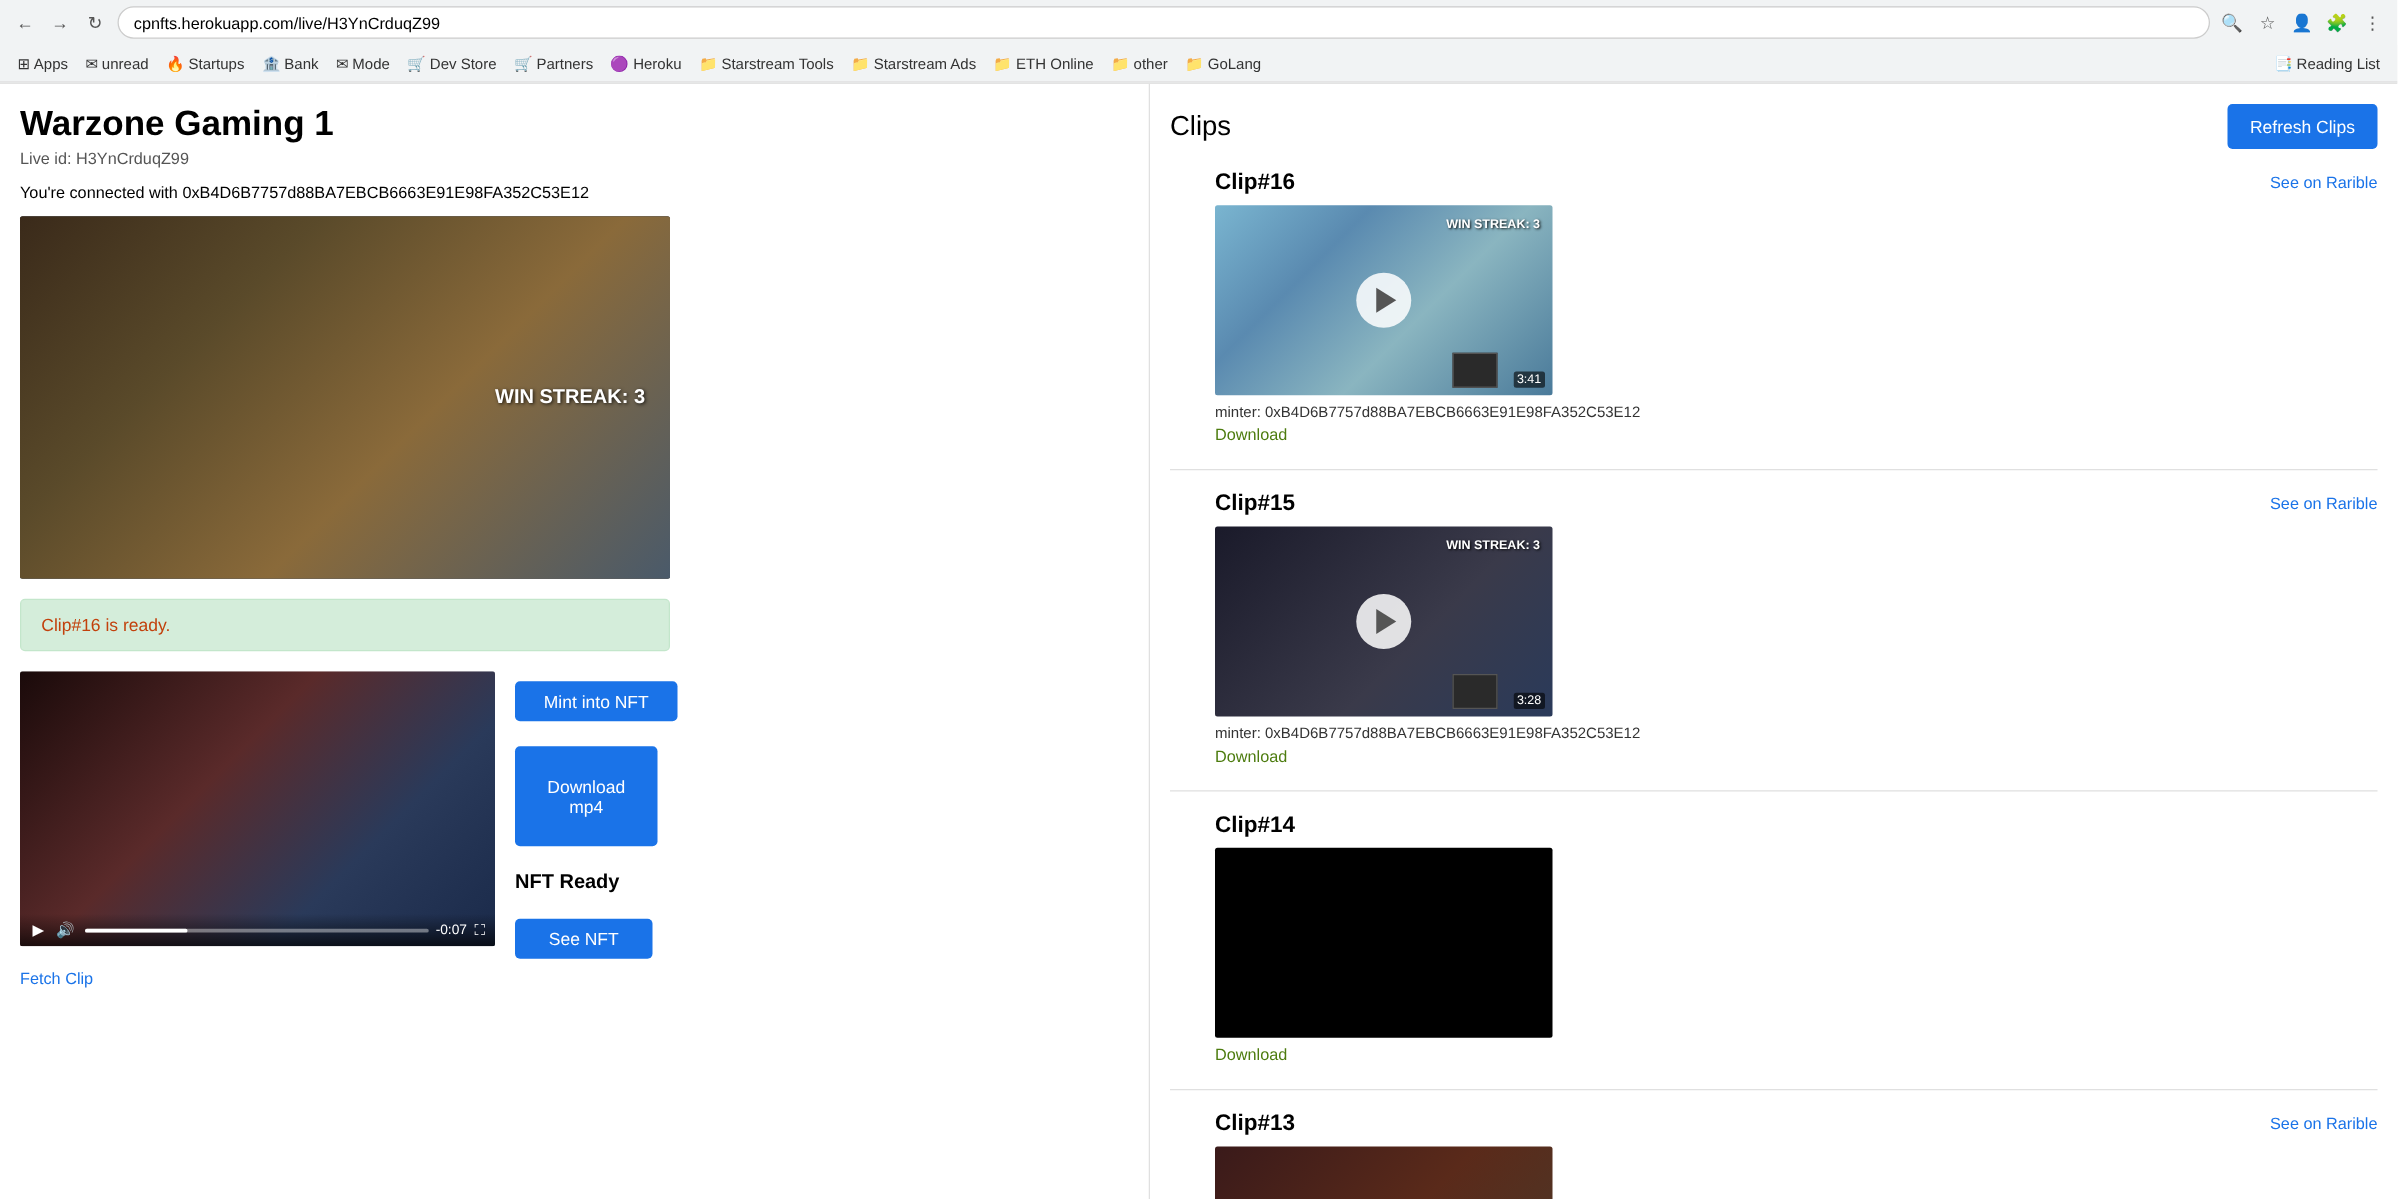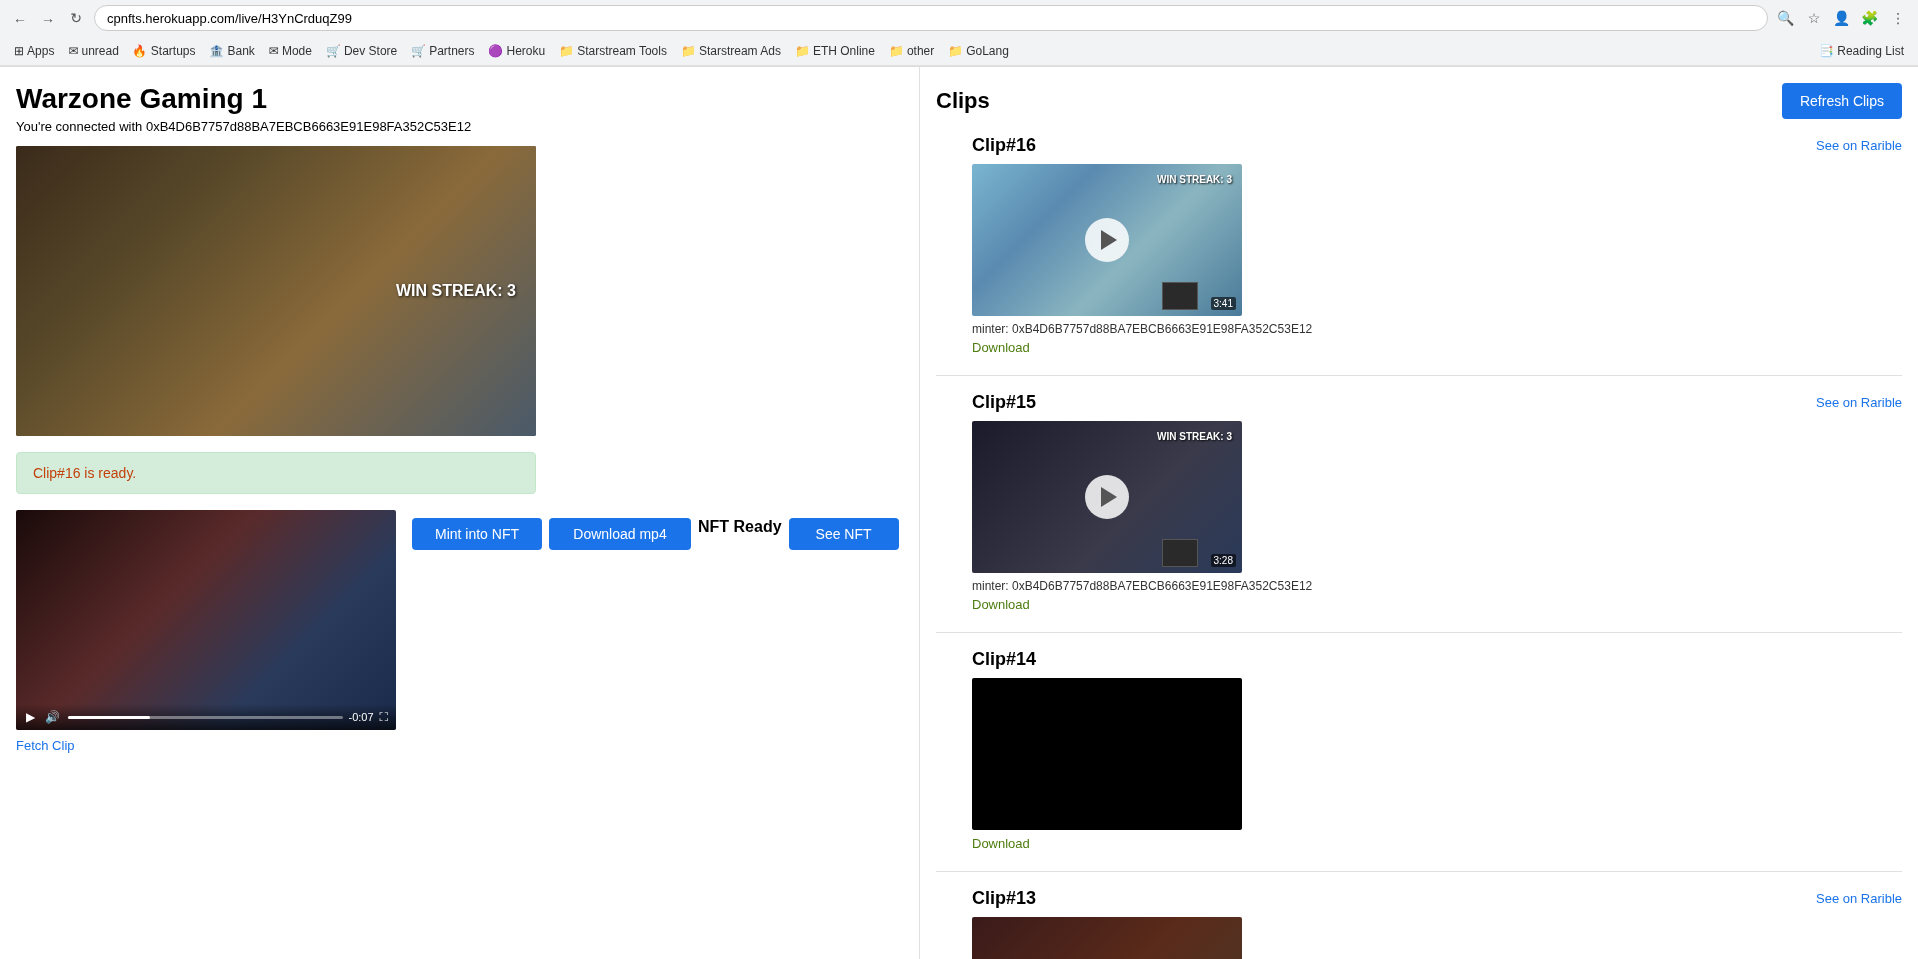--- a/index.html
+++ b/index.html
@@ -205,42 +205,43 @@
     .fullscreen-btn {
       background: none;
       border: none;
       color: #fff;
       cursor: pointer;
       font-size: 12px;
     }
 
     .clip-actions {
       display: flex;
-      gap: 7px;
+      flex-direction: column;
+      gap: 20px;
       padding-top: 8px;
     }
     .btn-mint {
       background: #1a73e8;
       color: #fff;
       border: none;
       padding: 8px 20px;
       border-radius: 4px;
       cursor: pointer;
       font-size: 14px;
       width: 130px;
     }
     .btn-download-mp4 {
       background: #1a73e8;
       color: #fff;
       border: none;
-      padding: 8px 20px;
+      padding: 24px 20px;
       border-radius: 4px;
       cursor: pointer;
       font-size: 14px;
-      width: 142px;
+      width: 114px;
     }
     .nft-ready-label {
       font-size: 16px;
       font-weight: bold;
       color: #000;
     }
     .btn-see-nft {
       background: #1a73e8;
       color: #fff;
       border: none;
@@ -268,21 +269,21 @@
     }
 
     .clips-header {
       display: flex;
       align-items: center;
       justify-content: space-between;
       margin-bottom: 16px;
     }
     .clips-title {
       font-size: 22px;
-      font-weight: bold;
+      font-weight: normal;
     }
     .btn-refresh {
       background: #1a73e8;
       color: #fff;
       border: none;
       padding: 10px 18px;
       border-radius: 4px;
       cursor: pointer;
       font-size: 14px;
       font-weight: 500;
@@ -480,20 +481,24 @@
       <span>📑</span>
       <span>Reading List</span>
     </div>
   </div>
 </div>
 
 <div class="main-container">
 
   <div class="left-panel">
     <h1 class="page-title">Warzone Gaming 1</h1>
+    <div class="live-id">
+      <span>Live id:</span>
+      <span>H3YnCrduqZ99</span>
+    </div>
     <div class="connected-msg">You're connected with 0xB4D6B7757d88BA7EBCB6663E91E98FA352C53E12</div>
 
     <div class="main-video">
       <div class="main-video-inner">
         <div class="video-overlay-text">WIN STREAK: 3</div>
       </div>
     </div>
 
     <div class="clip-ready-banner">Clip#16 is ready.</div>
 

